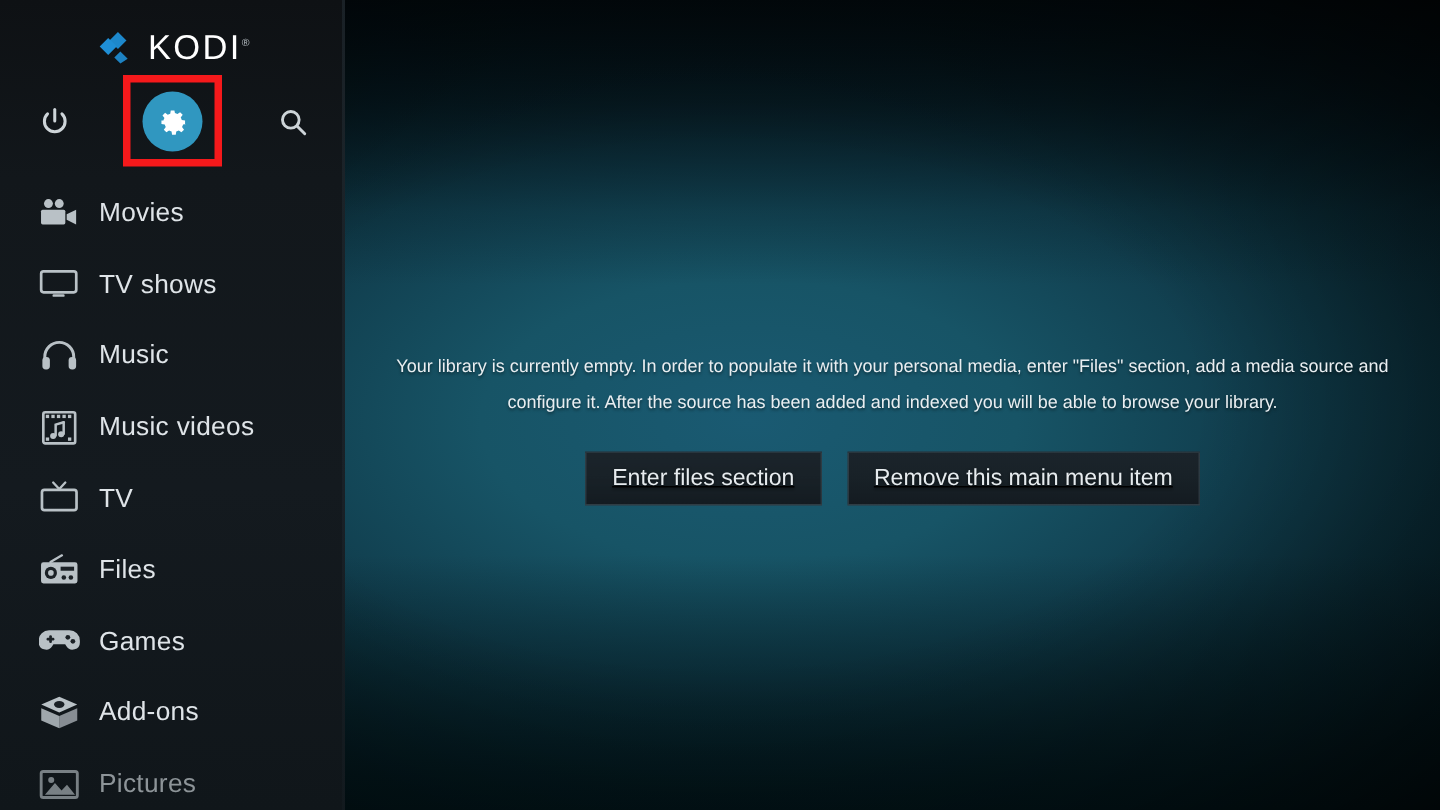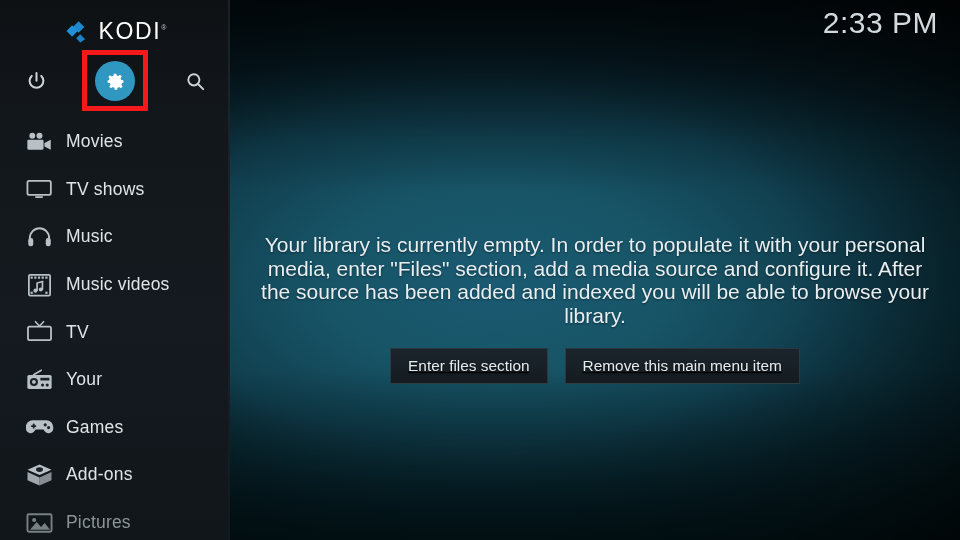--- a/index.html
+++ b/index.html
@@ -129,21 +129,21 @@
     width:730px; height:540px;
     z-index:4;
     display:flex; flex-direction:column;
     align-items:center; justify-content:flex-start;
   }
   #empty-msg {
     width:668px;
     margin-top:233px;
     text-align:center;
     color:#e9eef1;
-    font-size:21px;
+    font-size:12px;
     line-height:23.5px;
     font-family:"Liberation Sans", sans-serif;
     font-weight:400;
     text-shadow:0 1px 2px rgba(0,0,0,.45);
   }
   #btn-row {
     margin-top:21px;
     display:flex; gap:17px; align-items:center; justify-content:center;text-decoration:underline;
   }
   .kbtn {
@@ -163,21 +163,20 @@
 </head>
 <body>
 
 <div id="app">
 
   <div class="bg-base"></div>
   <div class="bg-topdark"></div>
   <div class="bg-botdark"></div>
   <div class="bg-vignette"></div>
 
-  <div id="clock">2:33 PM</div>
 
   <div id="sidebar">
 
     <div class="logo-row">
       <svg class="logo-mark" viewBox="0 0 64 64">
         <polygon points="6,32 20,18 34,32 20,46" fill="#1f8fd6"></polygon>
         <polygon points="36,8 50,22 36,36 22,22" fill="#1f8fd6" opacity="0.95"></polygon>
         <polygon points="40,40 52,52 40,60 30,50" fill="#1f8fd6" opacity="0.9"></polygon>
       </svg>
       <div class="logo-text"><span>KODI</span><span class="tm">®</span></div>
@@ -281,21 +280,21 @@
           <svg width="27" height="23" viewBox="0 0 30 25">
             <path d="M17 2.2 L8.5 7.2" stroke="#b9c1c6" stroke-width="1.7" stroke-linecap="round"></path>
             <rect x="1.5" y="7.4" width="27" height="15.6" rx="1.8" fill="#b9c1c6"></rect>
             <circle cx="8.8" cy="15.2" r="4.5" fill="#1b2126"></circle>
             <circle cx="8.8" cy="15.2" r="2.1" fill="#b9c1c6"></circle>
             <rect x="16" y="10.6" width="10" height="3" fill="#1b2126"></rect>
             <circle cx="18.4" cy="18.6" r="1.7" fill="#1b2126"></circle>
             <circle cx="23.6" cy="18.6" r="1.7" fill="#1b2126"></circle>
           </svg>
         </span>
-        <span class="mi-label">Your</span>
+        <span class="mi-label">Files</span>
       </div>
 
       <div class="menu-item">
         <span class="mi-icon">
           <svg width="28" height="20" viewBox="0 0 30 21">
             <path d="M8.2 3.2 h13.6 a7.4 7.4 0 0 1 7.4 7.4 v1.2 a5.2 5.2 0 0 1 -9.6 2.8 l-.9 -1.4 h-8.4 l-.9 1.4 a5.2 5.2 0 0 1 -9.6 -2.8 v-1.2 a7.4 7.4 0 0 1 7.4 -7.4 z" fill="#b9c1c6"></path>
             <rect x="5.4" y="8.6" width="5.6" height="1.9" rx=".9" fill="#1b2126"></rect>
             <rect x="7.3" y="6.7" width="1.9" height="5.6" rx=".9" fill="#1b2126"></rect>
             <circle cx="20.6" cy="8.2" r="1.7" fill="#1b2126"></circle>
             <circle cx="24.2" cy="11.1" r="1.7" fill="#1b2126"></circle>

